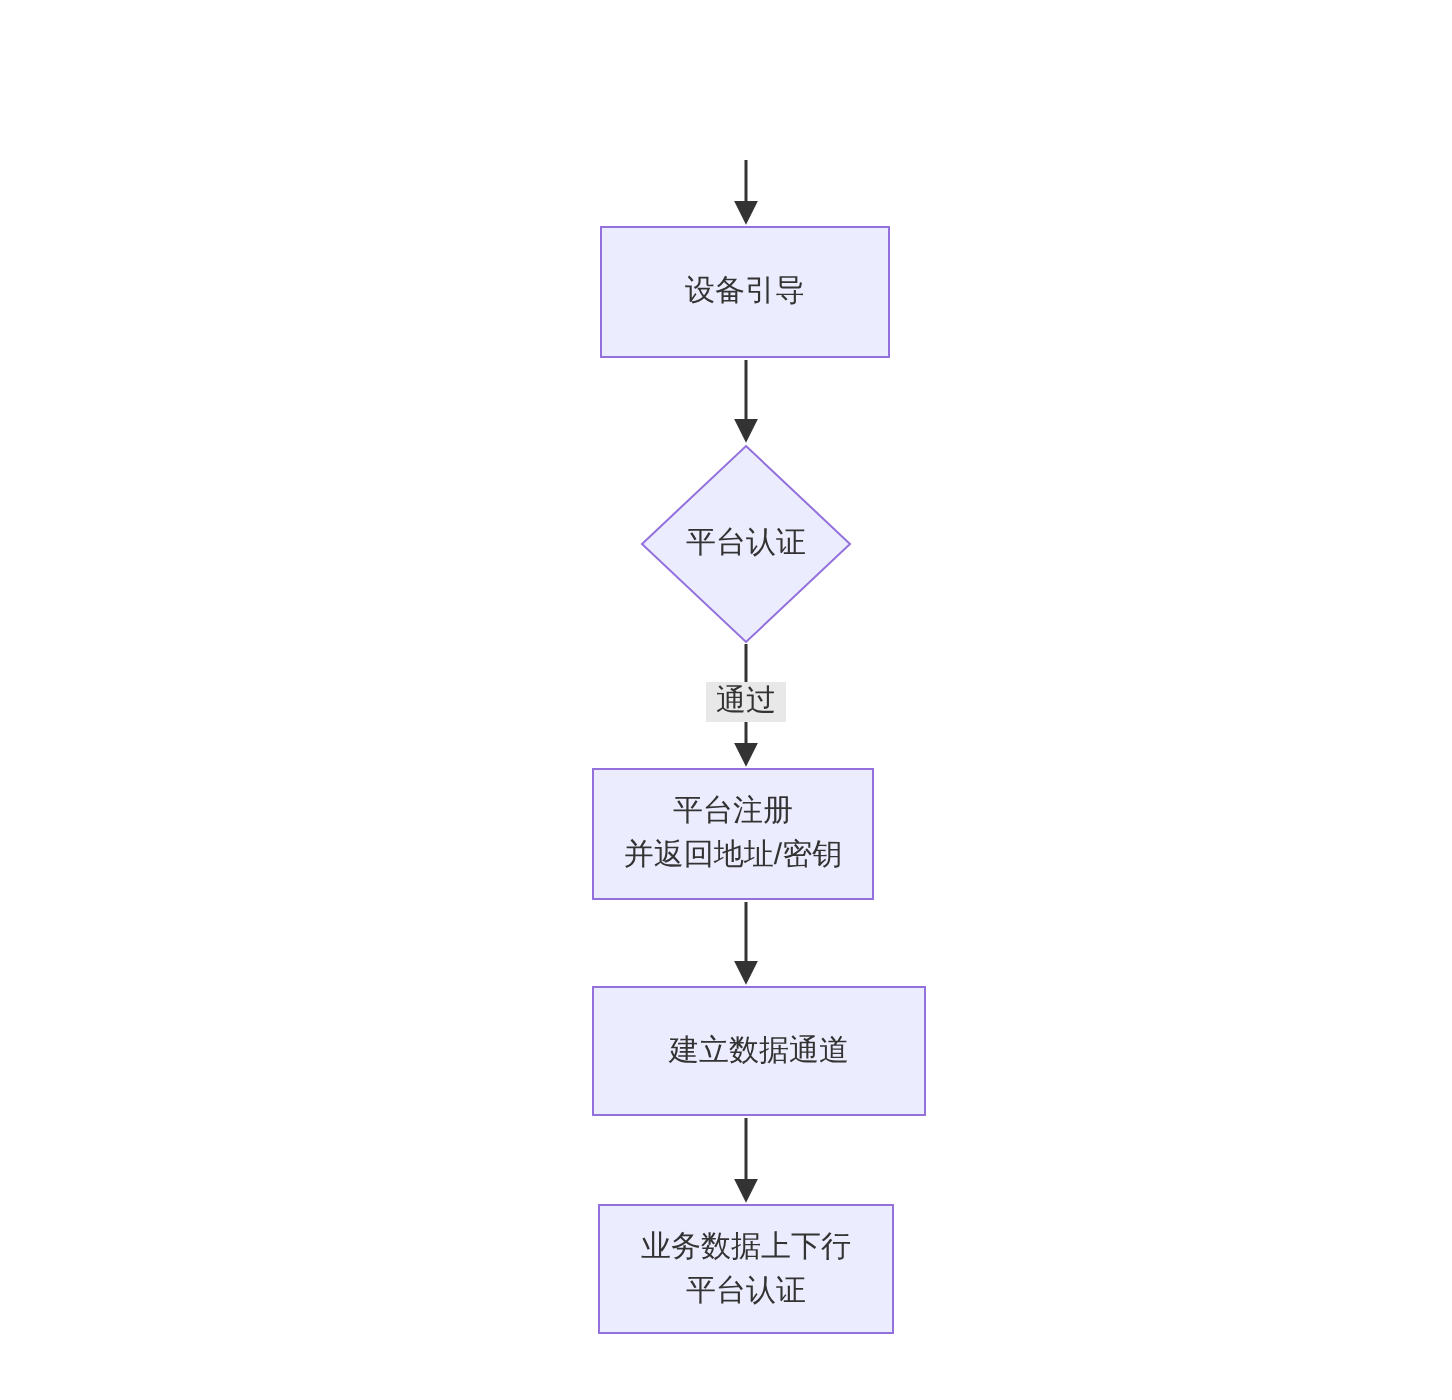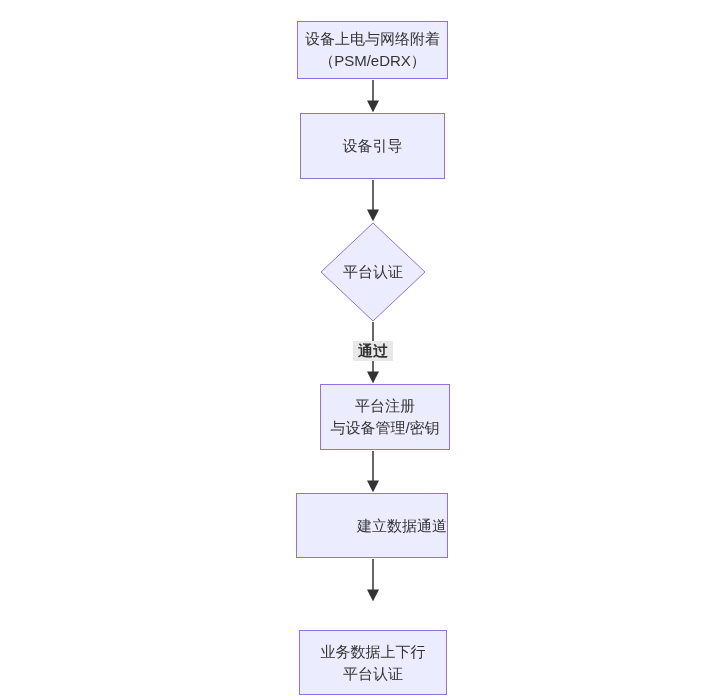--- a/index.html
+++ b/index.html
@@ -31,23 +31,23 @@
     font-size: 15px;
     line-height: 22px;
     display: flex;
     flex-direction: column;
     align-items: center;
     justify-content: center;
     text-align: center;
   }
   .node-power   { left: 297px; top: 21px;  width: 151px; height: 58px; }
   .node-boot    { left: 300px; top: 113px; width: 145px; height: 66px; text-align: right; }
-  .node-reg     { left: 296px; top: 384px; width: 130px; height: 66px; margin-left: 24px; }
-  .node-chan    { left: 296px; top: 493px; width: 152px; height: 65px; align-items: flex-end; }
-  .node-biz     { left: 299px; top: 602px; width: 148px; height: 65px; margin-top: 28px; }
+  .node-reg     { left: 296px; top: 384px; width: 141px; height: 66px; }
+  .node-chan    { left: 296px; top: 493px; width: 167px; height: 65px; }
+  .node-biz     { left: 299px; top: 602px; width: 148px; height: 65px; }
   .diamond-wrap {
     position: absolute;
     left: 320px;
     top: 222px;
     width: 106px;
     height: 100px;
     display: flex;
     align-items: center;
     justify-content: center;
   }
@@ -67,62 +67,57 @@
     position: absolute;
     left: 373px;
     top: 351px;
     transform: translate(-50%, -50%);
     background: #e8e8e8;
     color: #333333;
     font-size: 15px;
     line-height: 16px;
     padding: 2px 5px;
     white-space: nowrap;
-    font-weight: bold;
   }
 </style>
 </head>
 <body>
 
 <div class="canvas">
 
   <svg class="edges-layer" width="726" height="700" viewBox="0 0 726 700">
     <defs>
       <marker id="arrowhead" viewBox="0 0 10 10" refX="8" refY="5" markerWidth="8" markerHeight="8" orient="auto">
         <path d="M0,0 L10,5 L0,10 Z" fill="#333333"></path>
       </marker>
     </defs>
     <line x1="373" y1="80" x2="373" y2="110" stroke="#333333" stroke-width="1.5" marker-end="url(#arrowhead)"></line>
     <line x1="373" y1="180" x2="373" y2="219" stroke="#333333" stroke-width="1.5" marker-end="url(#arrowhead)"></line>
     <line x1="373" y1="322" x2="373" y2="381" stroke="#333333" stroke-width="1.5" marker-end="url(#arrowhead)"></line>
     <line x1="373" y1="451" x2="373" y2="490" stroke="#333333" stroke-width="1.5" marker-end="url(#arrowhead)"></line>
     <line x1="373" y1="559" x2="373" y2="599" stroke="#333333" stroke-width="1.5" marker-end="url(#arrowhead)"></line>
   </svg>
 
-  <div class="node node-power">
-    <div>设备上电与网络附着</div>
-    <div>（PSM/eDRX）</div>
-  </div>
 
   <div class="node node-boot">
     <div>设备引导</div>
   </div>
 
   <div class="diamond-wrap">
     <svg width="106" height="100" viewBox="0 0 106 100">
       <polygon points="53,1 105,50 53,99 1,50" fill="#ECECFF" stroke="#9370DB" stroke-width="1"></polygon>
     </svg>
     <div class="diamond-label">平台认证</div>
   </div>
 
   <div class="edge-label">通过</div>
 
   <div class="node node-reg">
     <div>平台注册</div>
-    <div>与设备管理/密钥</div>
+    <div>并返回地址/密钥</div>
   </div>
 
   <div class="node node-chan">
     <div>建立数据通道</div>
   </div>
 
   <div class="node node-biz">
     <div>业务数据上下行</div>
     <div>平台认证</div>
   </div>

